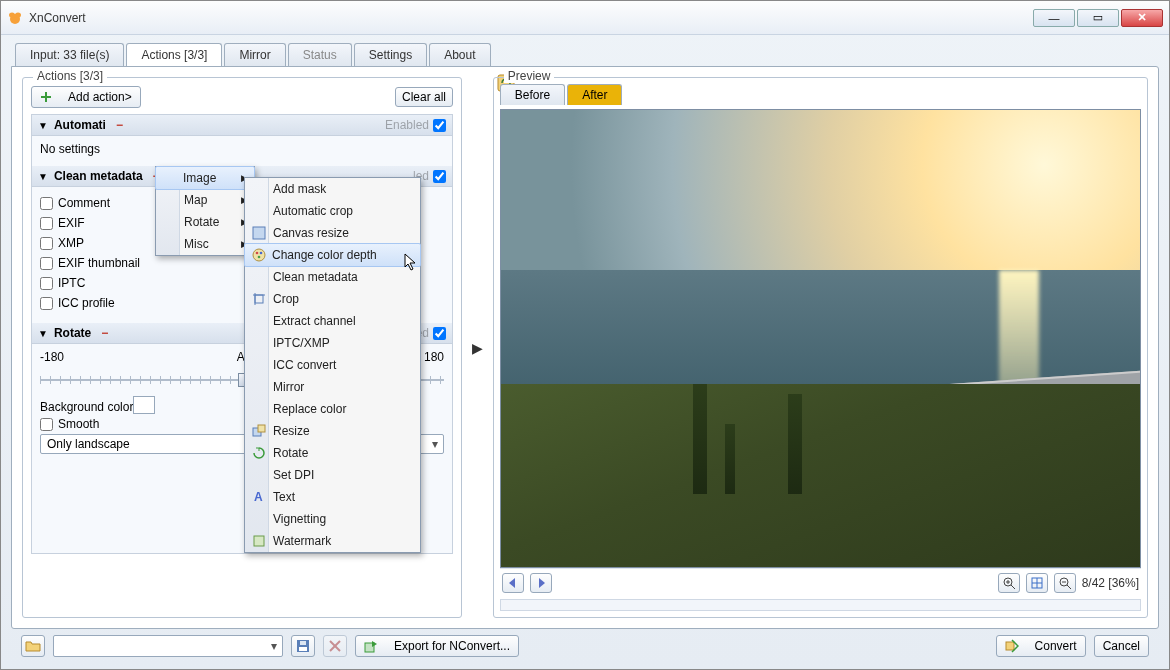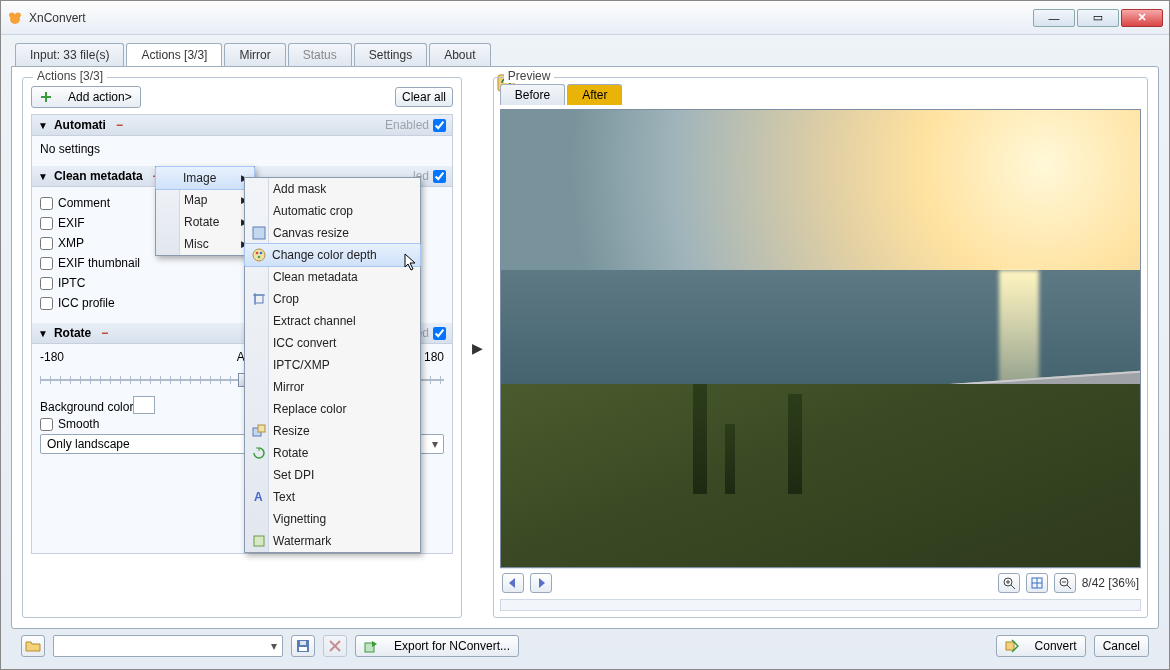--- a/index.html
+++ b/index.html
@@ -344,24 +344,24 @@
                 <line x1="1" y1="3" x2="13" y2="3" stroke="#5a7fb8"></line>
                 <line x1="3" y1="1" x2="3" y2="13" stroke="#5a7fb8"></line>
               </svg>
             </span>
             <span>Crop</span>
           </div>
         <div class="menuitem">
             <span>Extract channel</span>
           </div>
         <div class="menuitem">
+            <span>IPTC/XMP</span>
+          </div>
+        <div class="menuitem">
             <span>ICC convert</span>
-          </div>
-        <div class="menuitem">
-            <span>IPTC/XMP</span>
           </div>
         <div class="menuitem">
             <span>Mirror</span>
           </div>
         <div class="menuitem">
             <span>Replace color</span>
           </div>
         <div class="menuitem">
             <span class="menuicon">
               <svg width="14" height="14">

